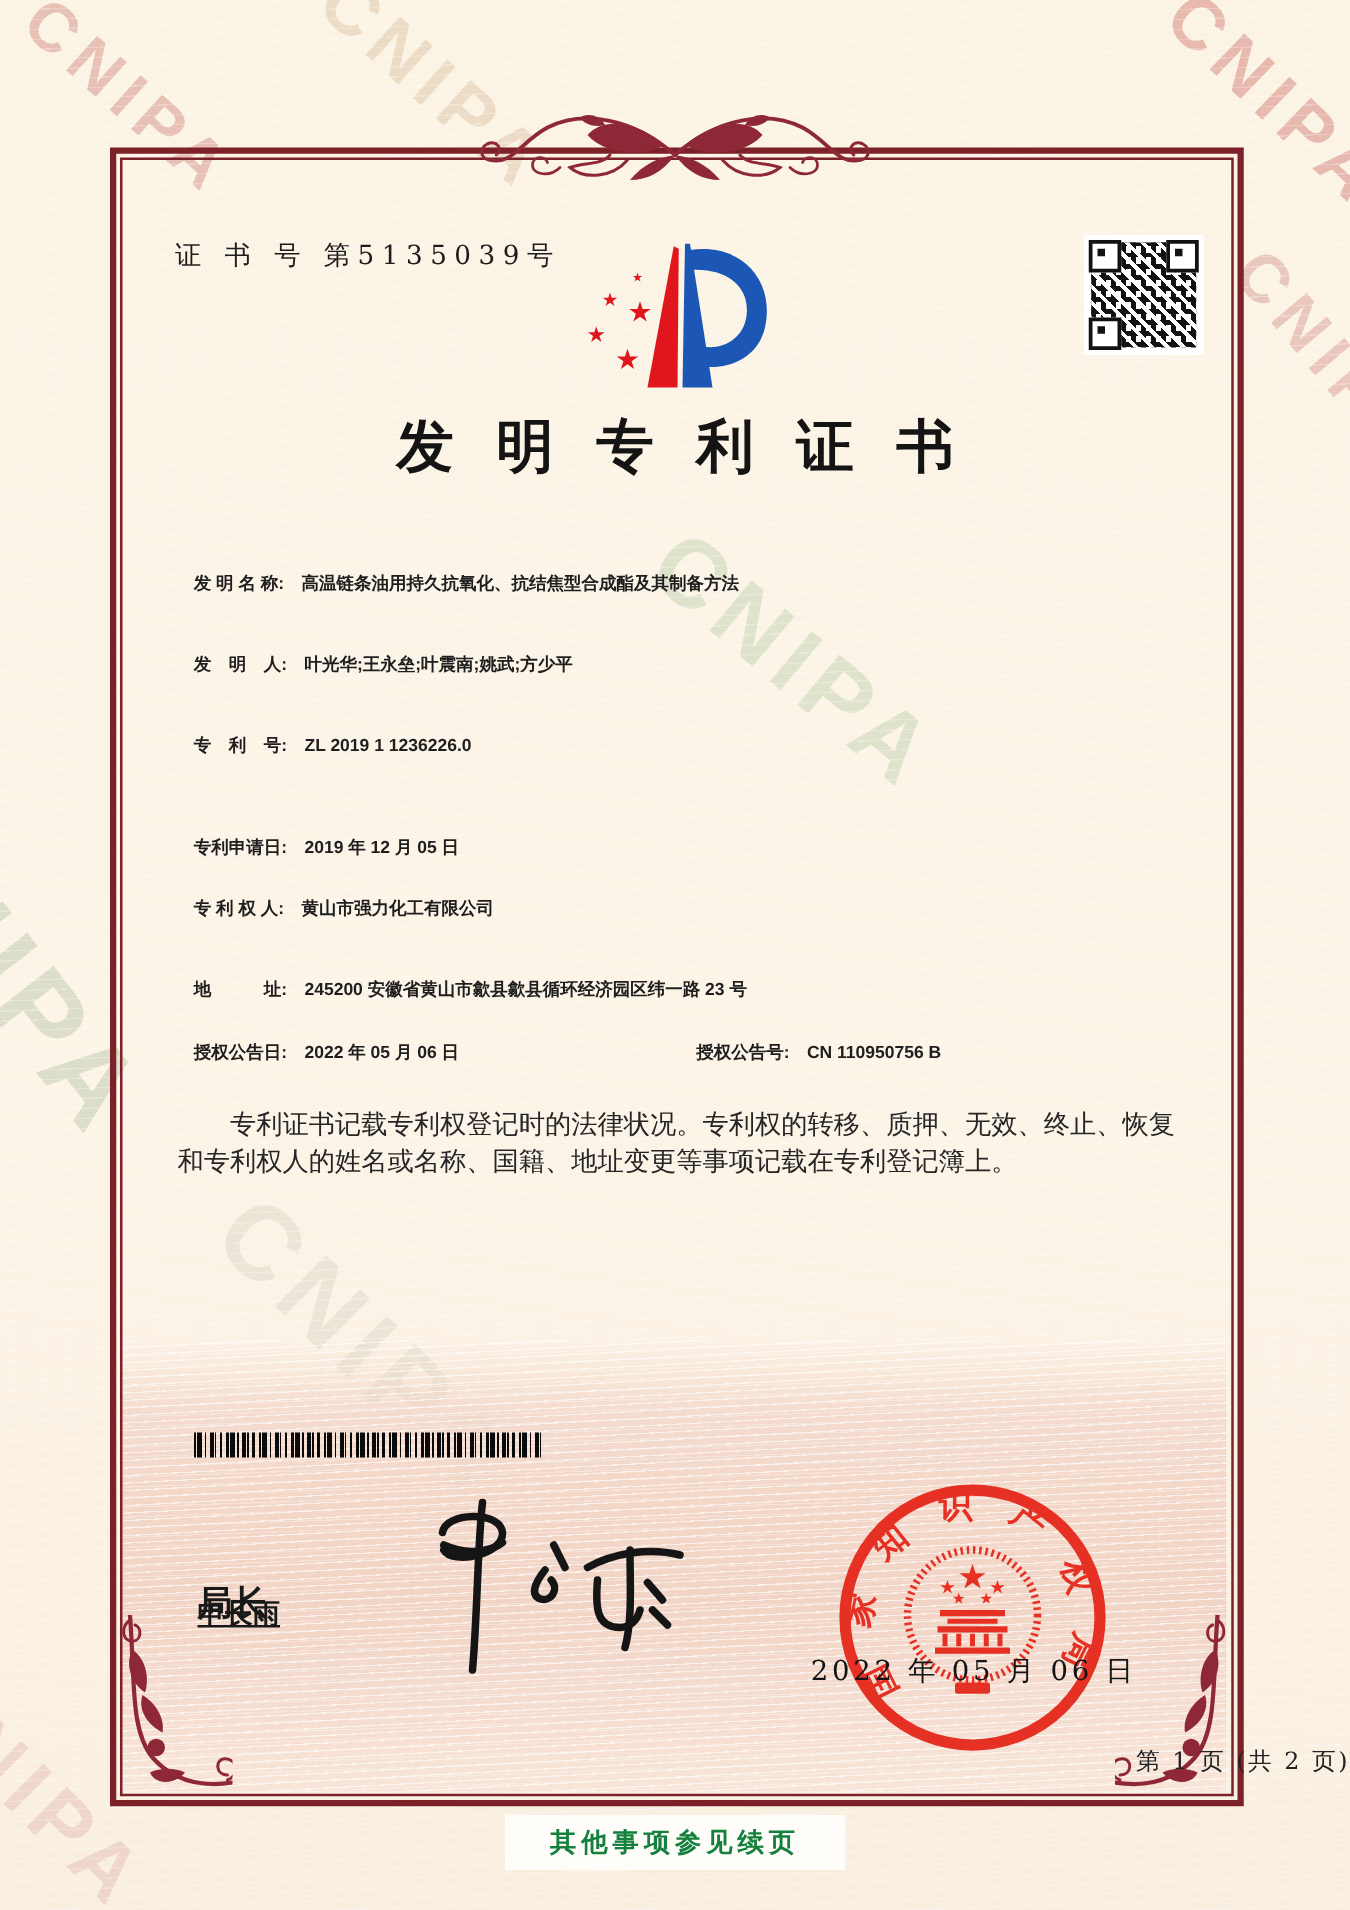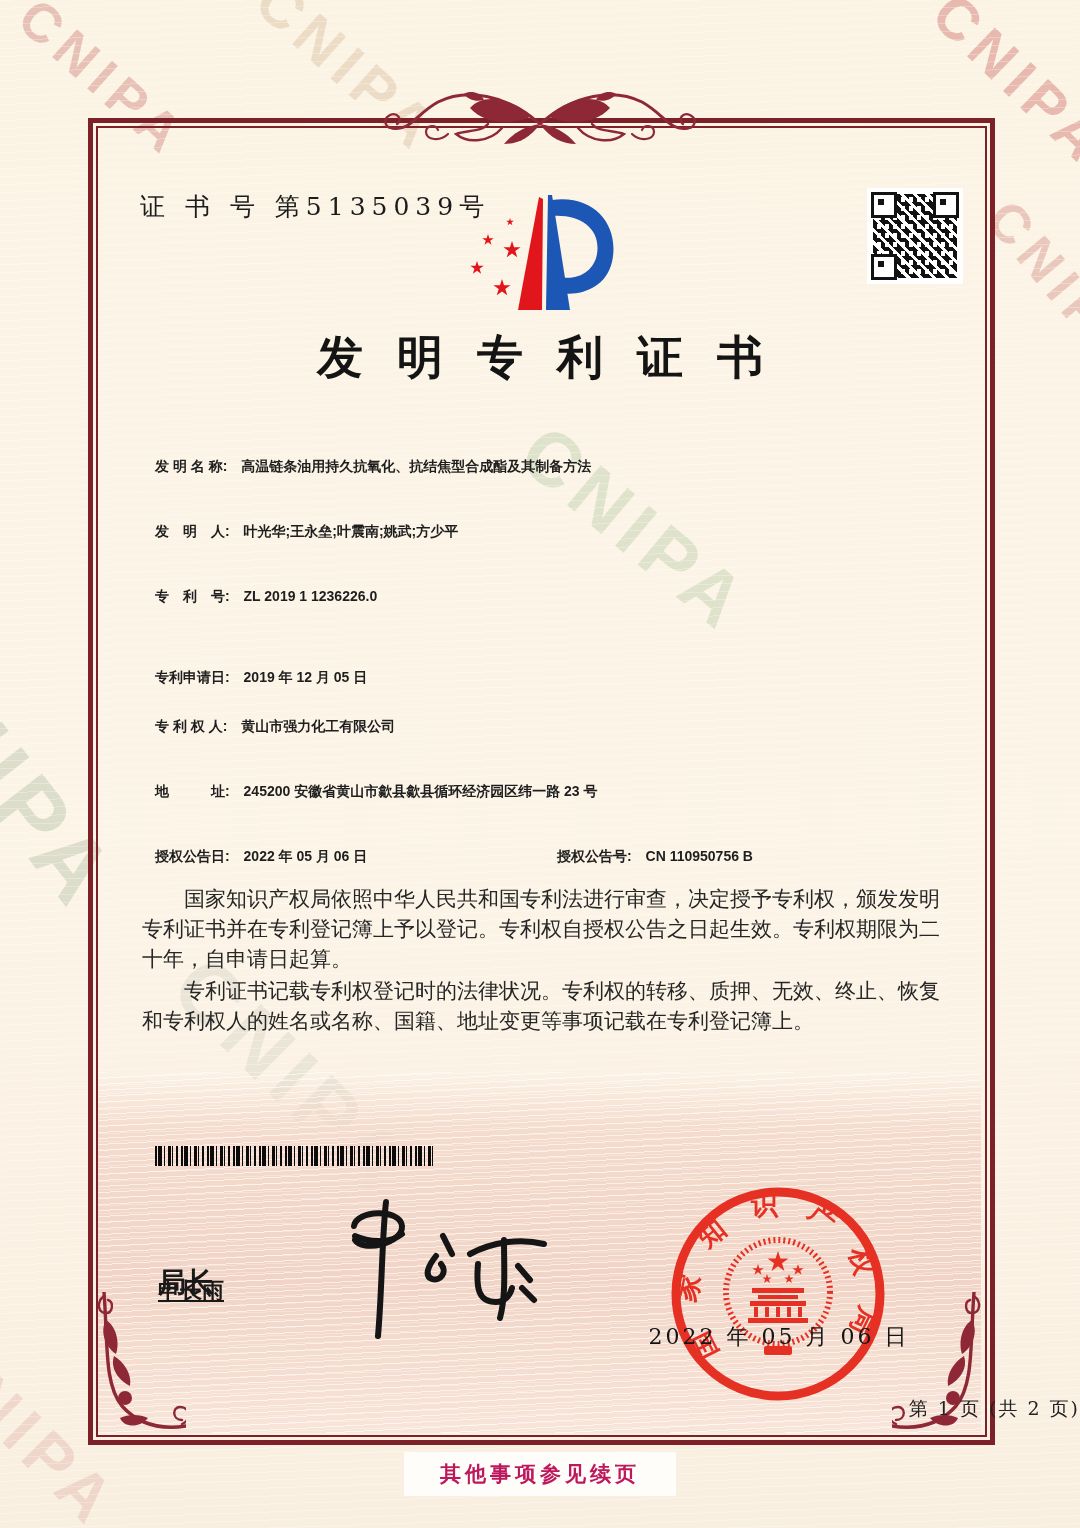--- a/index.html
+++ b/index.html
@@ -33,38 +33,38 @@
   
   .frame{position:absolute;left:88px;top:118px;width:897px;height:1317px;
          border:5px solid #7c2128;z-index:1;}
   .frame .inner{position:absolute;inset:3px;border:2px solid #7c2128;}
   
   .ornament-top{position:absolute;left:380px;top:76px;width:320px;height:94px;z-index:2;}
   .flourish{position:absolute;z-index:2;width:92px;height:142px;}
   .flourish.bl{left:94px;top:1292px;}
   .flourish.br{left:892px;top:1292px;transform:scaleX(-1);}
   
-  .cert-no{position:absolute;left:140px;top:190px;font-size:25px;letter-spacing:6px;color:#1c1c1c;z-index:2;}
+  .cert-no{position:absolute;left:140px;top:190px;font-size:21px;letter-spacing:6px;color:#1c1c1c;z-index:2;}
   .logo{position:absolute;left:440px;top:170px;width:220px;height:160px;z-index:2;}
   .qr{position:absolute;left:867px;top:188px;width:96px;height:96px;background:#fff;z-index:2;}
   .qr .modules{position:absolute;inset:6px;
     background:
       repeating-linear-gradient(45deg,rgba(255,255,255,0) 0 6px,#fff 6px 9px),
       repeating-linear-gradient(90deg,#121212 0 4px,rgba(0,0,0,0) 4px 8px),
       repeating-linear-gradient(0deg,#121212 0 4px,rgba(0,0,0,0) 4px 9px);}
   .finder{position:absolute;width:20px;height:20px;border:3px solid #121212;background:#fff;}
   .finder .dot{position:absolute;left:4px;top:4px;width:6px;height:6px;background:#121212;}
   .finder.tl{left:4px;top:4px;} .finder.tr{right:4px;top:4px;} .finder.bl{left:4px;bottom:4px;}
   .title{position:absolute;left:0;top:327px;width:100%;text-align:center;font-size:46px;font-weight:700;
          letter-spacing:34px;padding-left:34px;box-sizing:border-box;color:#141414;z-index:2;}
   
   .fields{position:absolute;left:155px;top:458px;width:810px;z-index:2;
           font-family:"Liberation Sans","DejaVu Sans",sans-serif;}
   .frow{position:absolute;left:0;white-space:nowrap;font-size:14px;font-weight:600;color:#1e1e1e;}
-  .r0{top:0;} .r1{top:65px;text-align:center;} .r2{top:130px;} .r3{top:195px;margin-top:16px;} .r4{top:260px;} .r5{top:325px;} .r6{top:390px;}
+  .r0{top:0;} .r1{top:65px;text-align:center;} .r2{top:130px;} .r3{top:195px;margin-top:16px;} .r4{top:260px;} .r5{top:325px;} .r6{top:375px;}
   .frow .col2{position:absolute;left:402px;top:0;white-space:nowrap;text-align:right;}
   .flabel{display:inline-block;}
   .fvalue{margin-left:10px;}
   
   .paras{position:absolute;left:142px;top:884px;width:802px;z-index:2;font-size:21px;line-height:30px;color:#262626;}
   .paras p{margin:0;text-indent:2em;} .paras p + p{margin-top:2px;}
   
   .barcode{position:absolute;left:155px;top:1146px;width:278px;height:20px;z-index:2;
     background:repeating-linear-gradient(90deg,
       #0b0b0b 0 2px,rgba(0,0,0,0) 2px 3px,#0b0b0b 3px 7px,rgba(0,0,0,0) 7px 9px,
@@ -78,21 +78,21 @@
   .signature{position:absolute;left:308px;top:1196px;width:260px;height:145px;z-index:2;}
   
   .seal{position:absolute;left:662px;top:1178px;width:232px;height:232px;z-index:2;opacity:.95;}
   .seal-date{position:absolute;left:648px;top:1322px;width:262px;text-align:center;font-size:22px;
              letter-spacing:3px;color:#141414;z-index:3;}
   
   .page-info{position:absolute;left:0;top:1396px;width:100%;text-align:right;font-size:19px;
              letter-spacing:2px;color:#222;z-index:2;}
   .footer-note-box{position:absolute;left:50%;top:1452px;transform:translateX(-50%);
                    background:#fffdf9;padding:8px 36px;z-index:2;}
-  .footer-note{font-size:21px;font-weight:700;letter-spacing:4px;color:#be185d;}
+  .footer-note{font-size:21px;font-weight:700;letter-spacing:4px;color:#15803d;}
 </style>
 </head>
 <body>
 
 <div class="page">
 
   <span class="wm wm1">CNIPA</span>
   <span class="wm wm2">CNIPA</span>
   <span class="wm wm3">CNIPA</span>
   <span class="wm wm4">CNIPA</span>
@@ -212,21 +212,20 @@
       <span class="flabel">授权公告日</span><span>:</span>
       <span class="fvalue">2022 年 05 月 06 日</span>
       <span class="col2">
         <span class="flabel">授权公告号</span><span>:</span>
         <span class="fvalue">CN 110950756 B</span>
       </span>
     </div>
   </div>
 
   <div class="paras">
-    <p>国家知识产权局依照中华人民共和国专利法进行审查，决定授予专利权，颁发发明专利证书并在专利登记簿上予以登记。专利权自授权公告之日起生效。专利权期限为二十年，自申请日起算。</p>
     <p>专利证书记载专利权登记时的法律状况。专利权的转移、质押、无效、终止、恢复和专利权人的姓名或名称、国籍、地址变更等事项记载在专利登记簿上。</p>
   </div>
 
   <div class="barcode"></div>
 
   <div class="director-label">局长</div>
   <div class="director-name">申长雨</div>
   <svg class="signature" viewBox="0 0 260 145">
     <g fill="none" stroke="#151515" stroke-width="6" stroke-linecap="round">
       <path d="M78 6 C74 40 74 95 70 140"></path>

